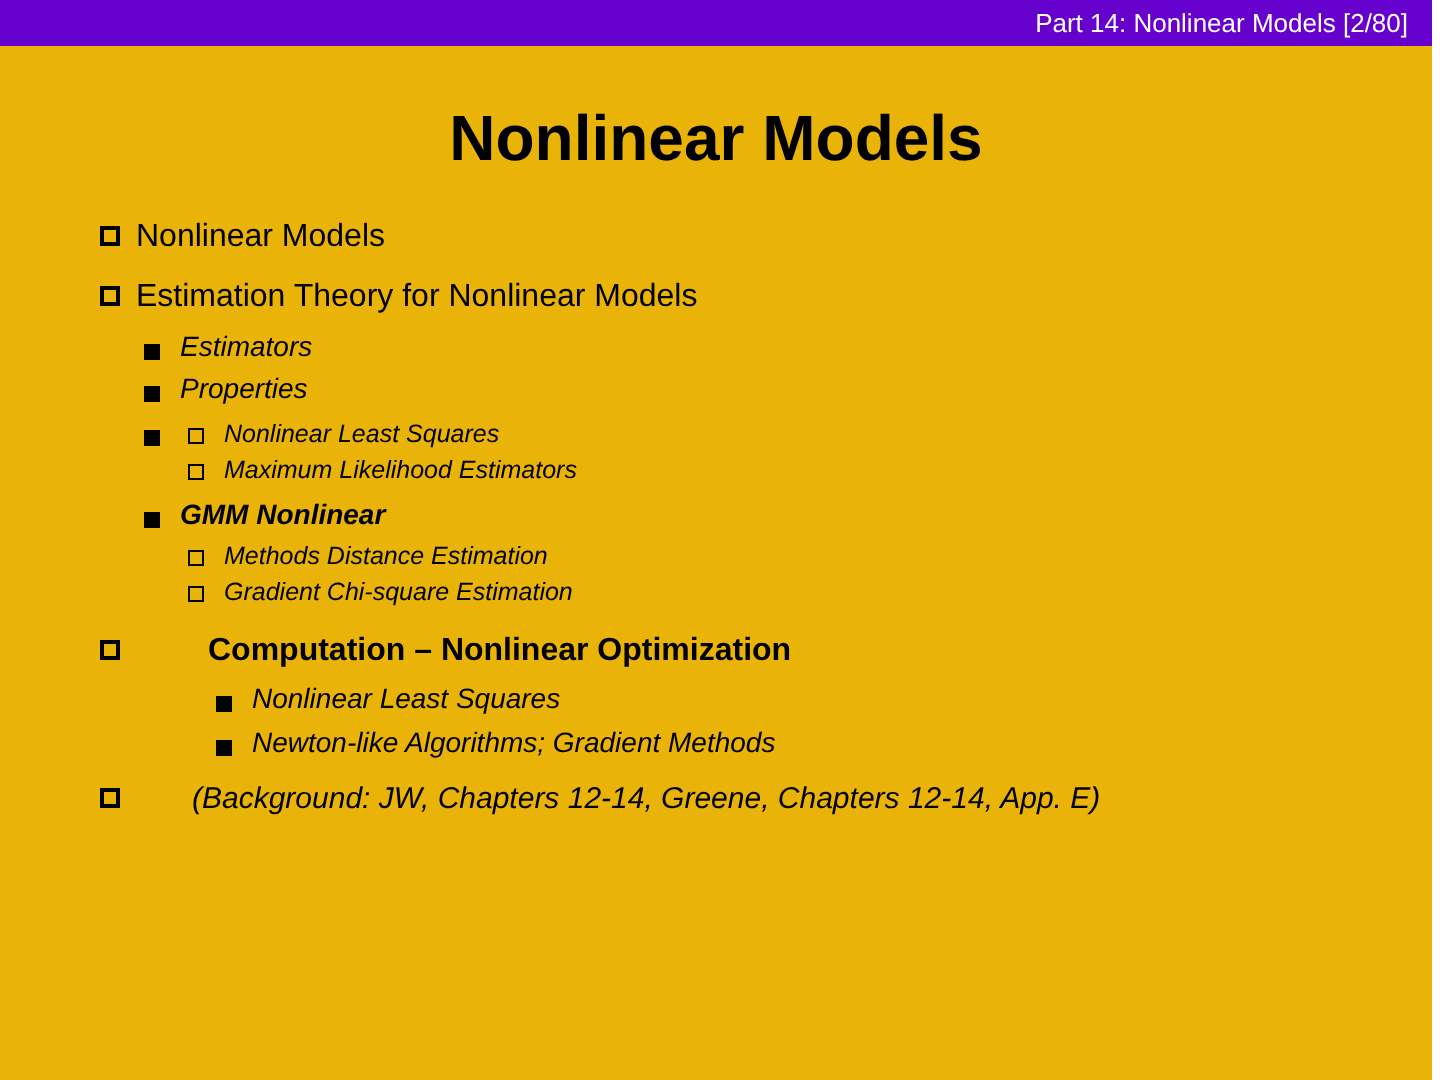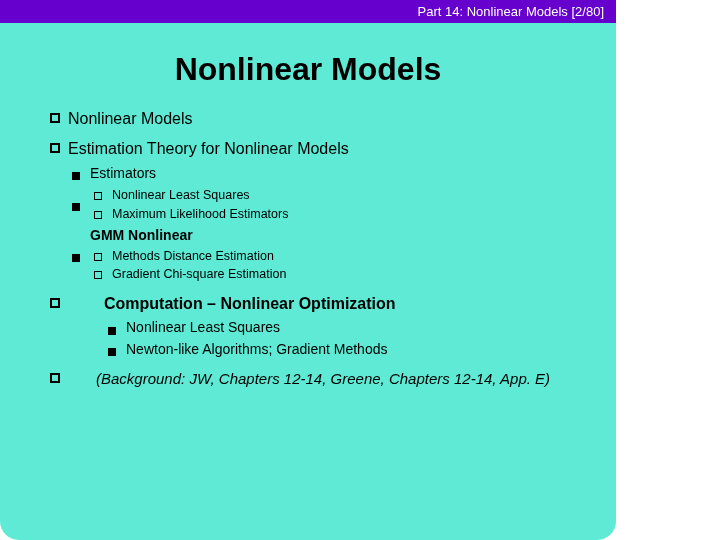--- a/index.html
+++ b/index.html
@@ -10,25 +10,24 @@
 
     body {
       width: 720px;
       height: 540px;
       background: #ffffff;
       font-family: Arial, Helvetica, sans-serif;
       overflow: hidden;
     }
 
     .slide-container {
-      width: 616px;
+      width: 716px;
       height: 540px;
-      background: #5eead4;
+      background: #eab308;
       position: relative;
-      border-radius: 19px;
     }
 
     .header-bar {
       background: #6600cc;
       color: #ffffff;
       text-align: right;
       padding: 4px 12px;
       font-size: 13px;
       font-weight: normal;
     }
@@ -76,22 +75,23 @@
       font-weight: bold;
     }
 
     .level2-list {
       margin-top: 3px;
       margin-left: 4px;
     }
 
     .level2-item {
       display: flex;
-      align-items: center;
+      align-items: flex-start;
       margin-bottom: 2px;
+      font-style: italic;
     }
 
     .level2-bullet {
       width: 18px;
       min-width: 18px;
       margin-top: 3px;
     }
 
     .level2-bullet .filled-sq {
       width: 8px;
@@ -177,20 +177,26 @@
 
         <div class="level2-list">
 
           <div class="level2-item">
             <div class="level2-bullet">
               <span class="filled-sq"></span>
             </div>
             <div class="level2-text">Estimators</div>
           </div>
 
+          <div class="level2-item">
+            <div class="level2-bullet">
+              <span class="filled-sq"></span>
+            </div>
+            <div class="level2-text">Properties</div>
+          </div>
 
           <div class="level2-item">
             <div class="level2-bullet">
               <span class="filled-sq"></span>
             </div>
             <div style="flex:1">
               <div class="level3-list">
                 <div class="level3-item">
                   <div class="level3-bullet">
                     <span class="open-sq"></span>

